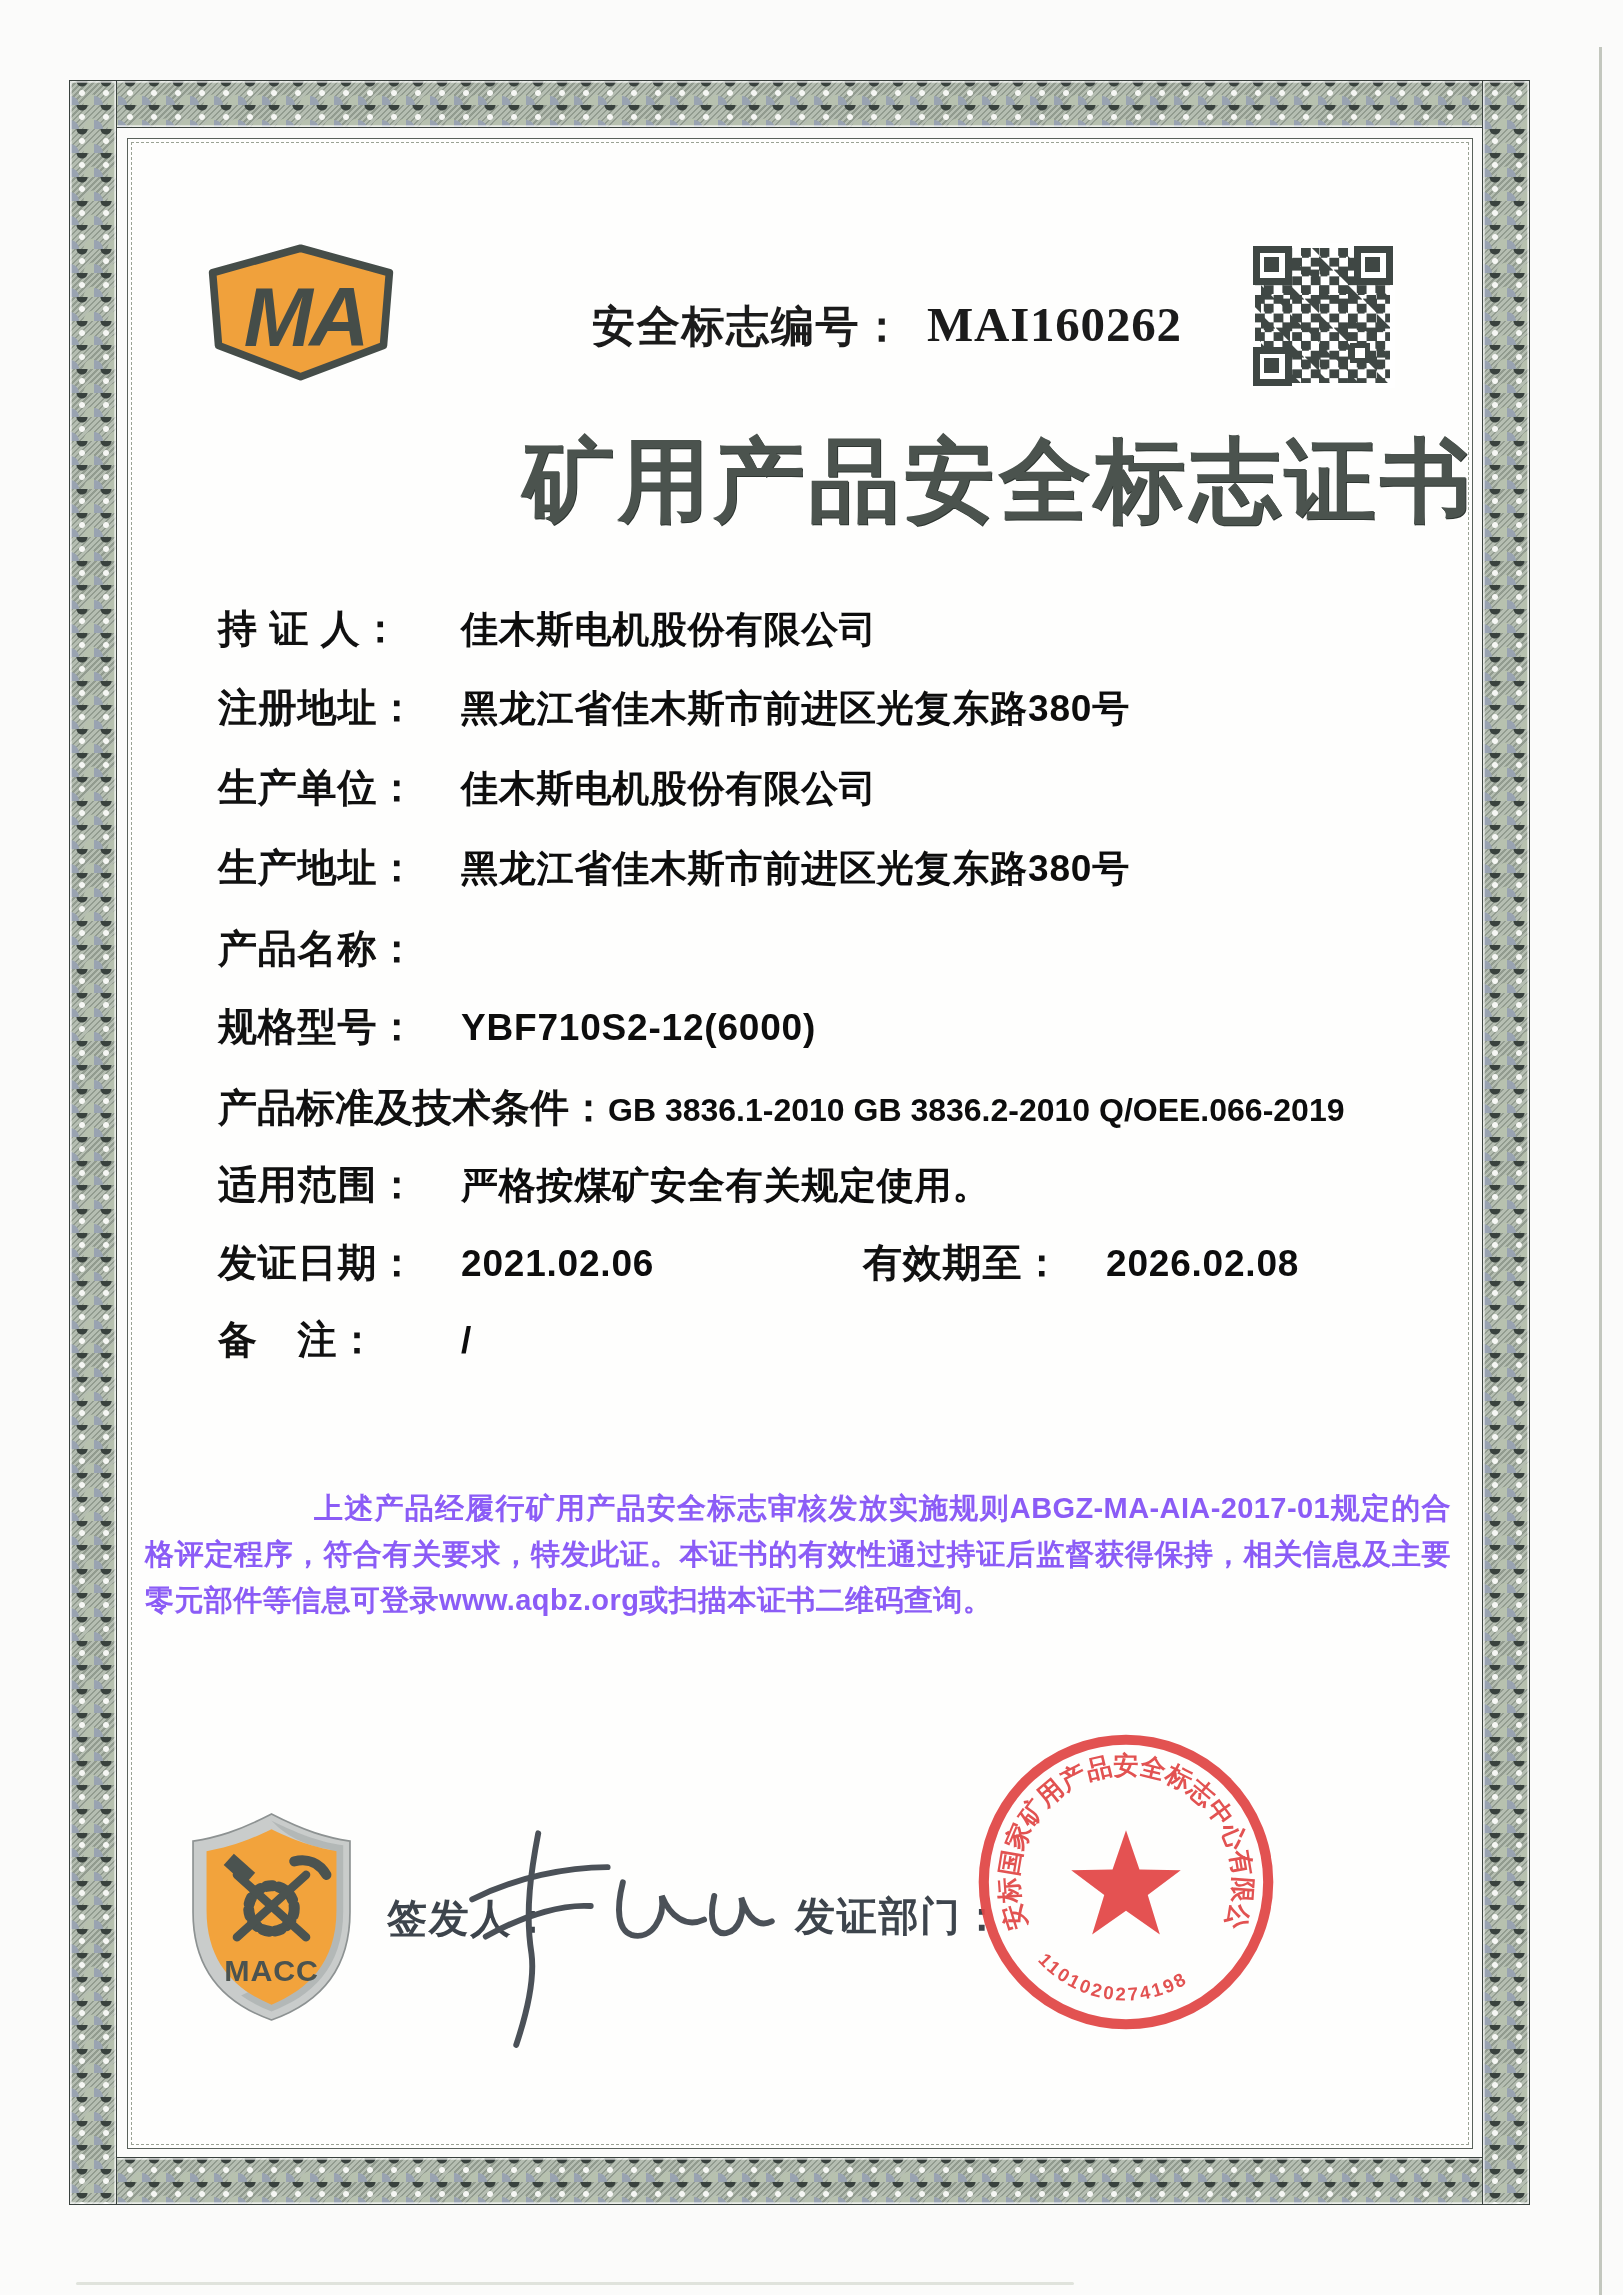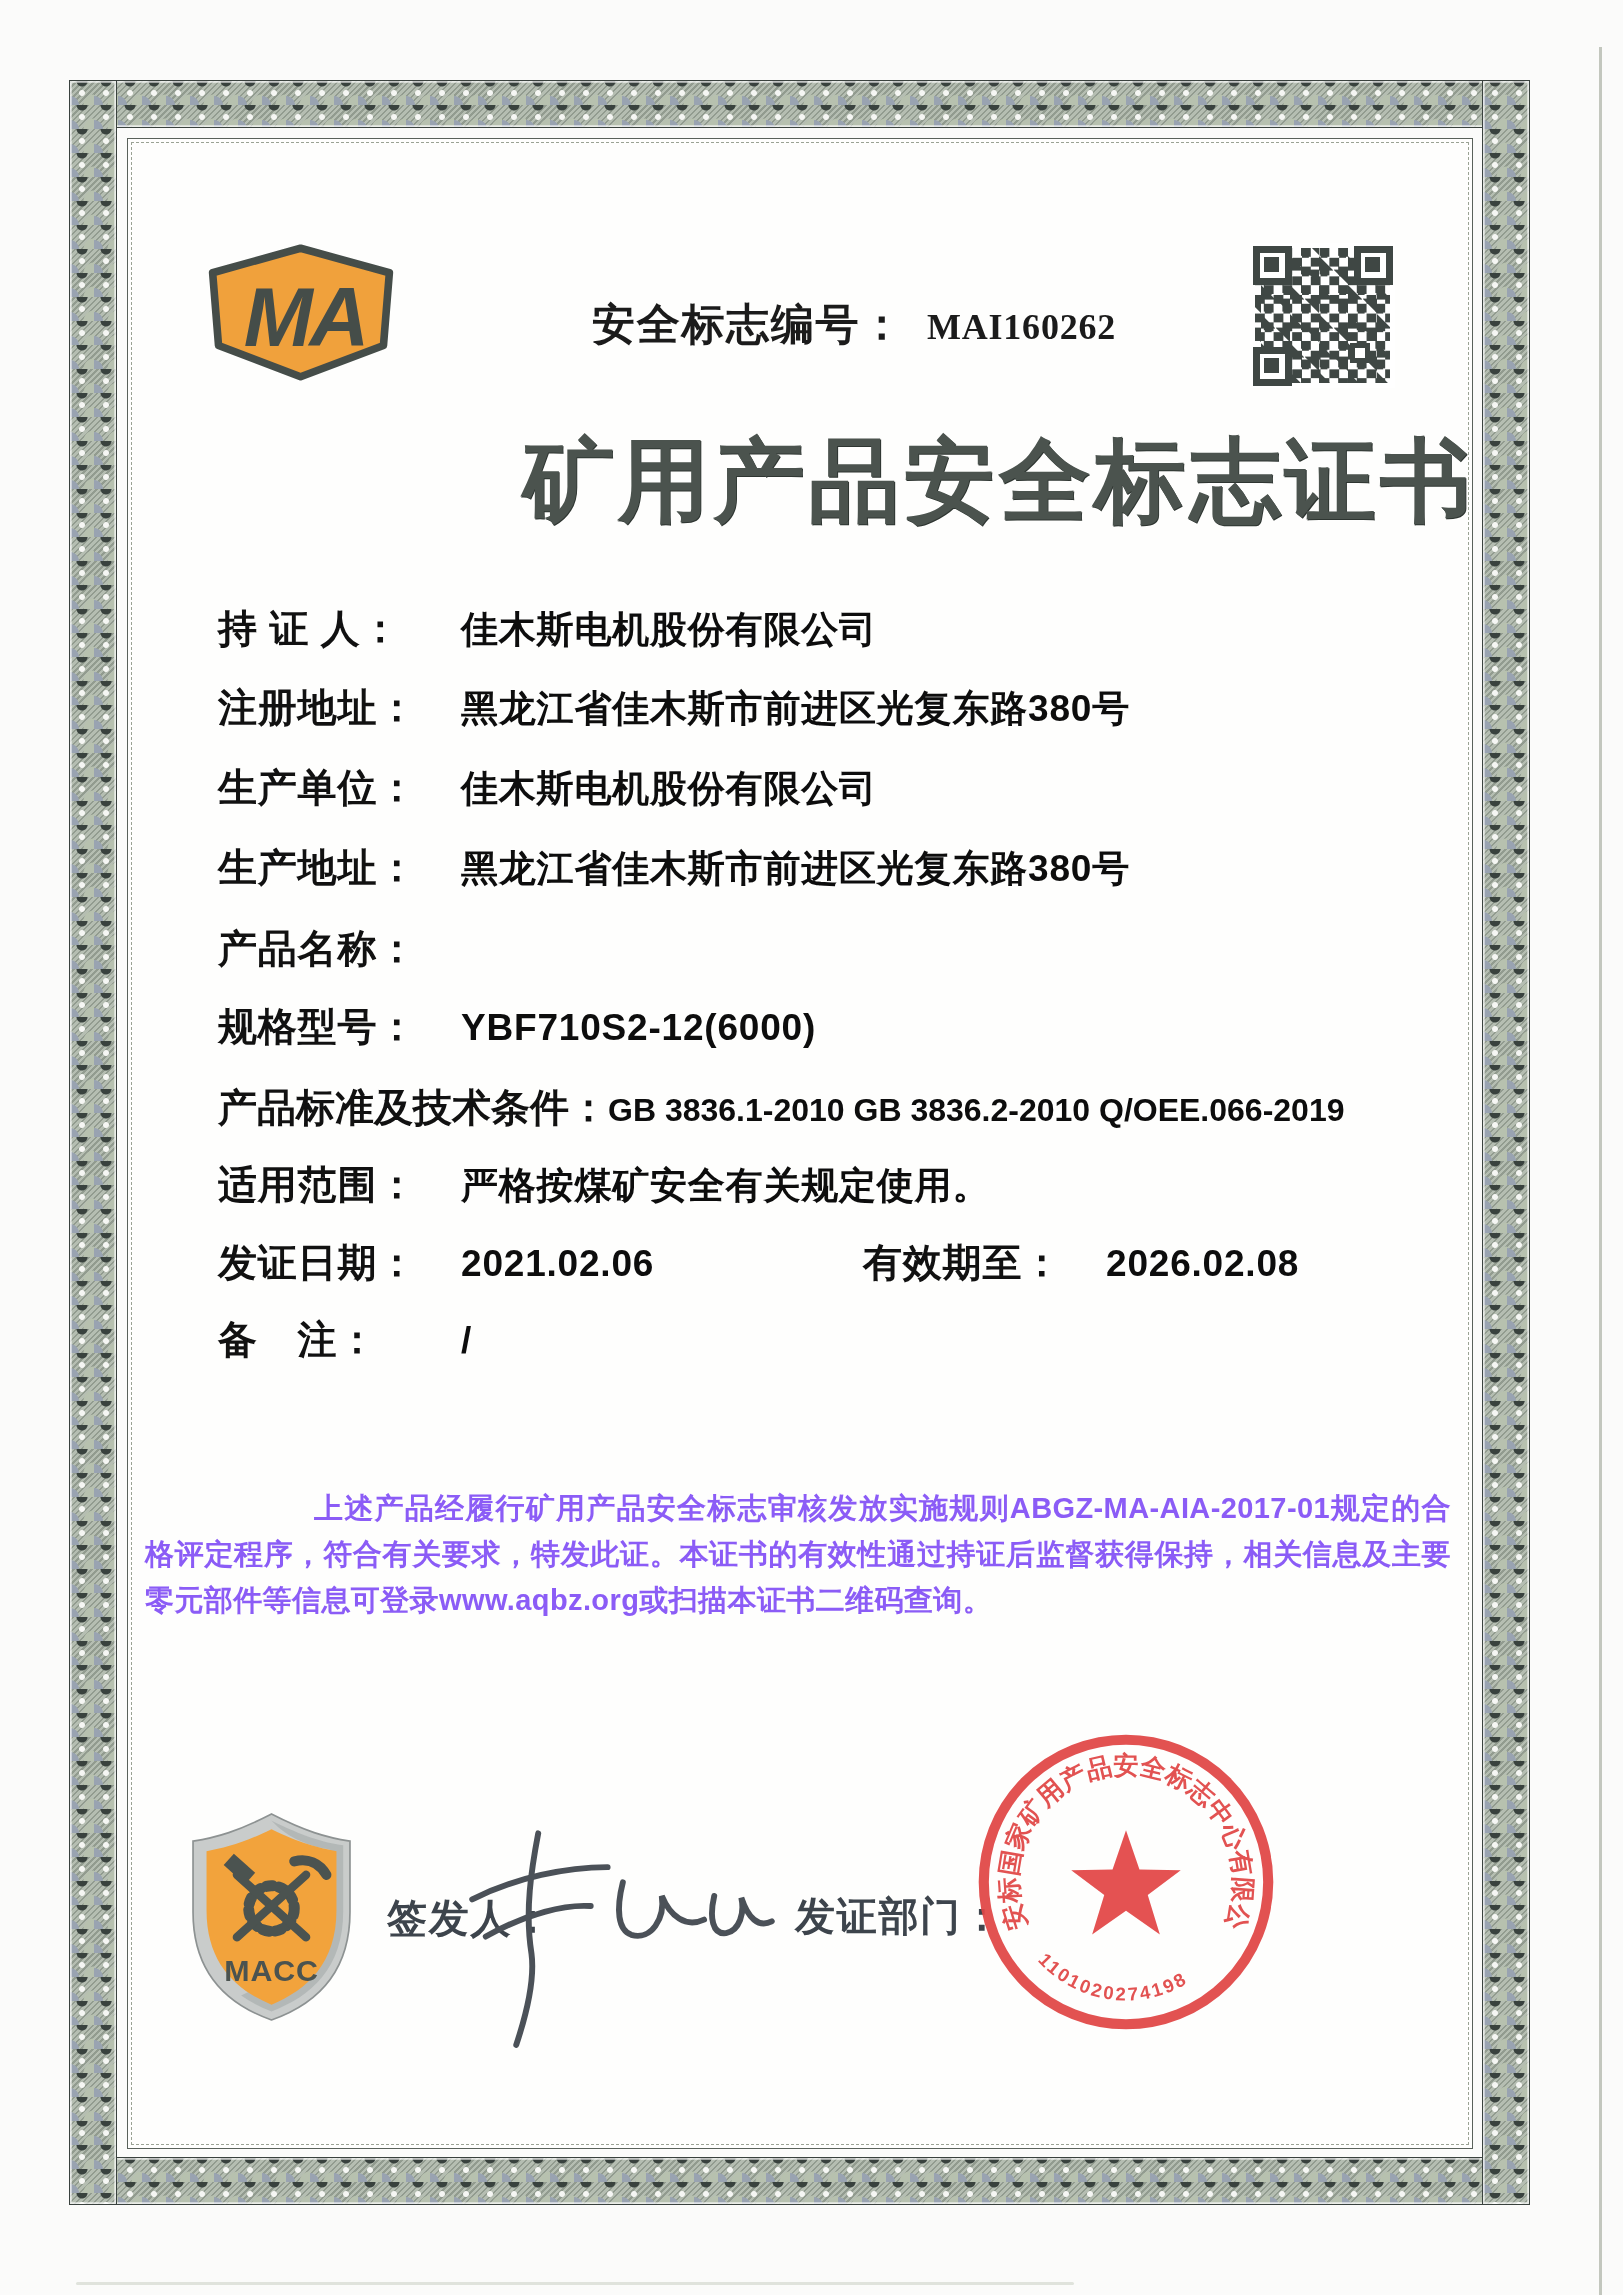--- a/index.html
+++ b/index.html
@@ -35,21 +35,21 @@
     outline:0.8px dashed #9aa294;outline-offset:-5px;
     background:#fefefd;
   }
   .page-edge-right{left:1599px;top:47px;width:3.4px;height:2249px;background:#c3c7be;}
   .page-edge-bottom{left:76px;top:2282px;width:998px;height:3.4px;background:#e0e3dc;border-radius:1.7px;}
 
   
   .ma-logo{left:205px;top:244px;width:192px;height:137px;}
   .mark-number{left:592px;top:296px;display:flex;align-items:baseline;gap:22px;}
   .mark-number .lbl{font-size:43px;font-weight:700;color:#1b1b1b;letter-spacing:1.7px;}
-  .mark-number .val{font-size:36px;font-weight:700;font-family:"Liberation Serif","DejaVu Serif",serif;color:#1b1b1b;letter-spacing:0.8px;}
+  .mark-number .val{font-size:49px;font-weight:700;font-family:"Liberation Serif","DejaVu Serif",serif;color:#1b1b1b;letter-spacing:0.8px;}
 
   .qr{left:1250px;top:243px;width:145px;height:145px;background:#fff;}
   .qr-modules{position:absolute;inset:5px;
     background-image:
       repeating-conic-gradient(#3f4744 0% 25%, rgba(0,0,0,0) 0% 50%),
       repeating-conic-gradient(rgba(0,0,0,0) 0% 25%, #3f4744 0% 37.5%, rgba(0,0,0,0) 0% 50%);
     background-size:18.6px 18.6px,29px 29px;
     background-position:0 0,6px 7.6px;}
   .finder{position:absolute;width:39px;height:39px;border:7.6px solid #3f4744;background:#fff;box-sizing:border-box;}
   .finder i{position:absolute;left:4.2px;top:4.2px;width:15px;height:15px;background:#3f4744;display:block;}

